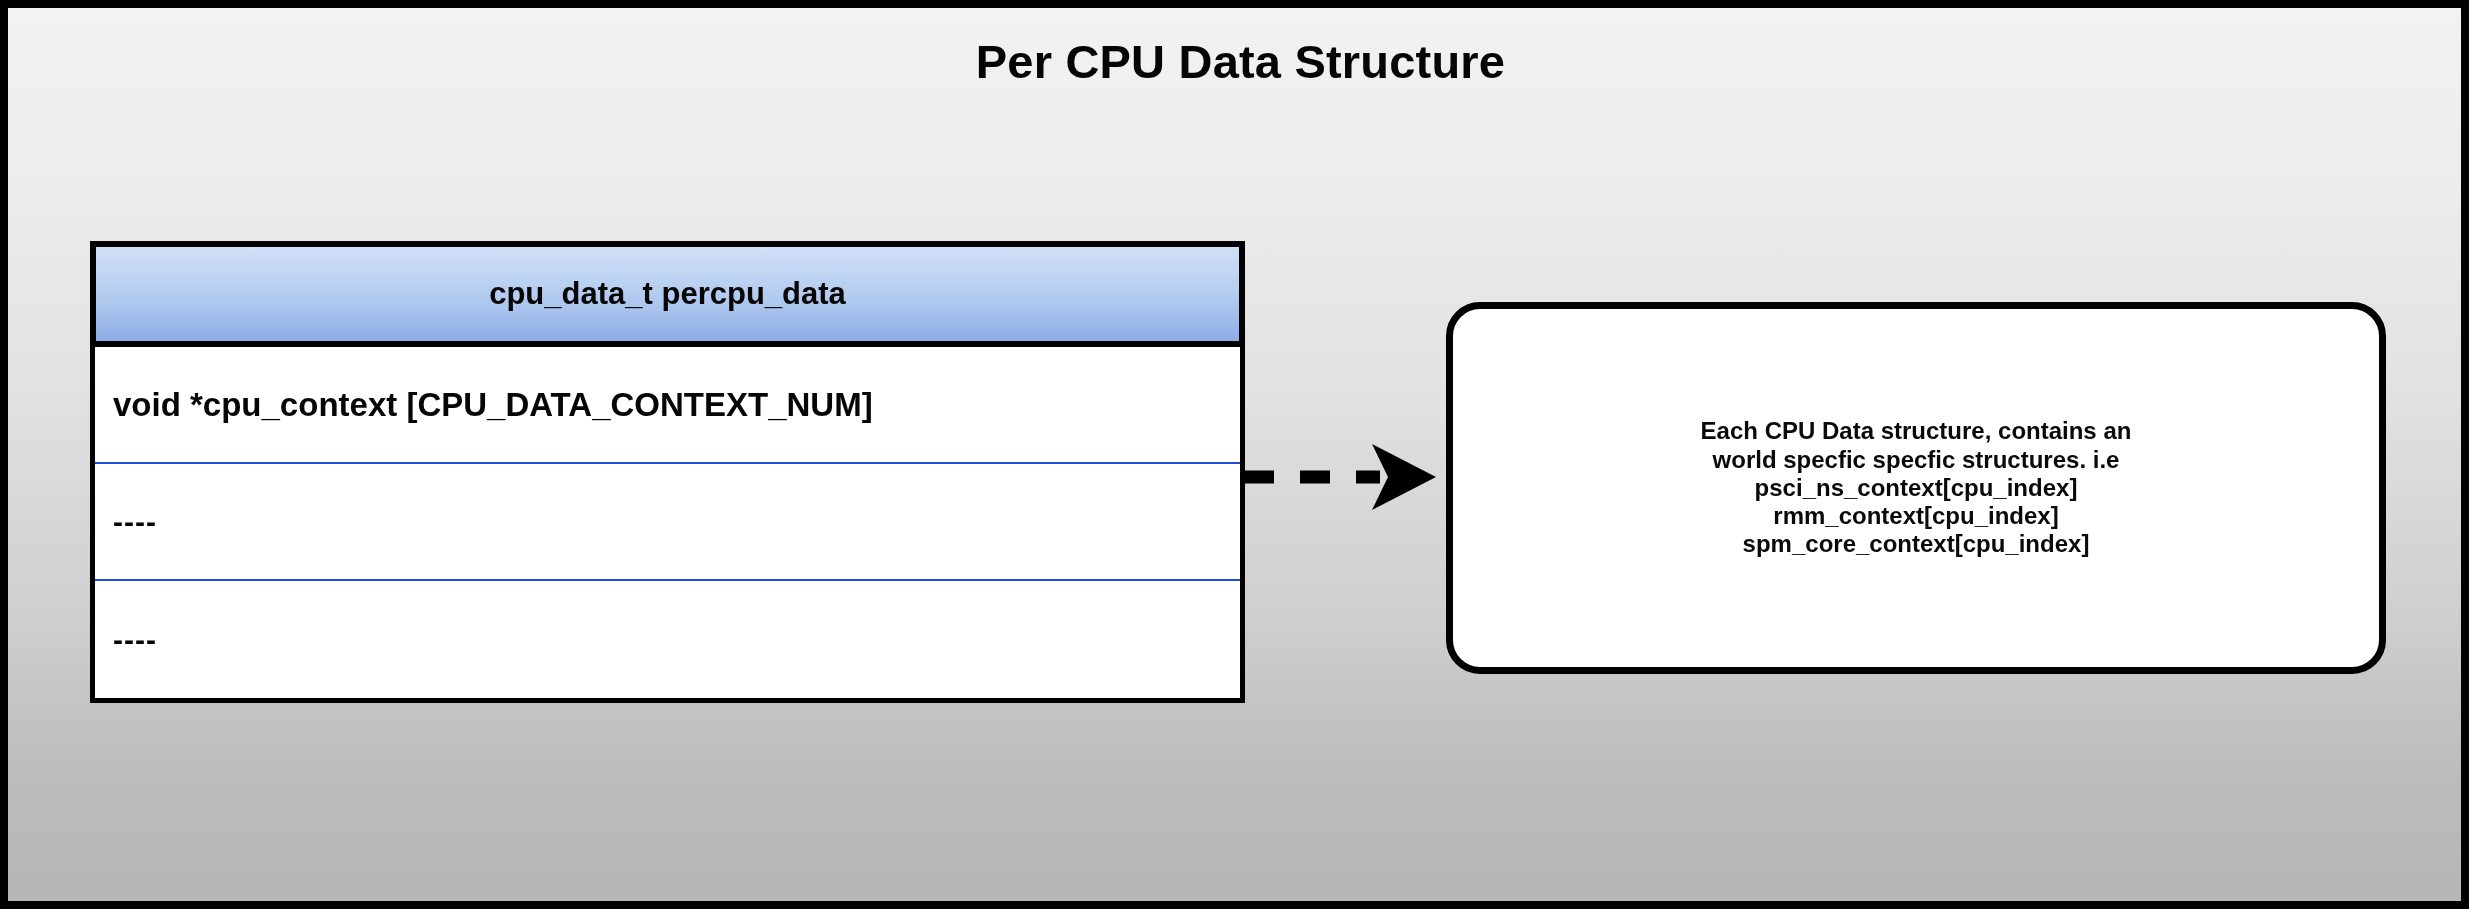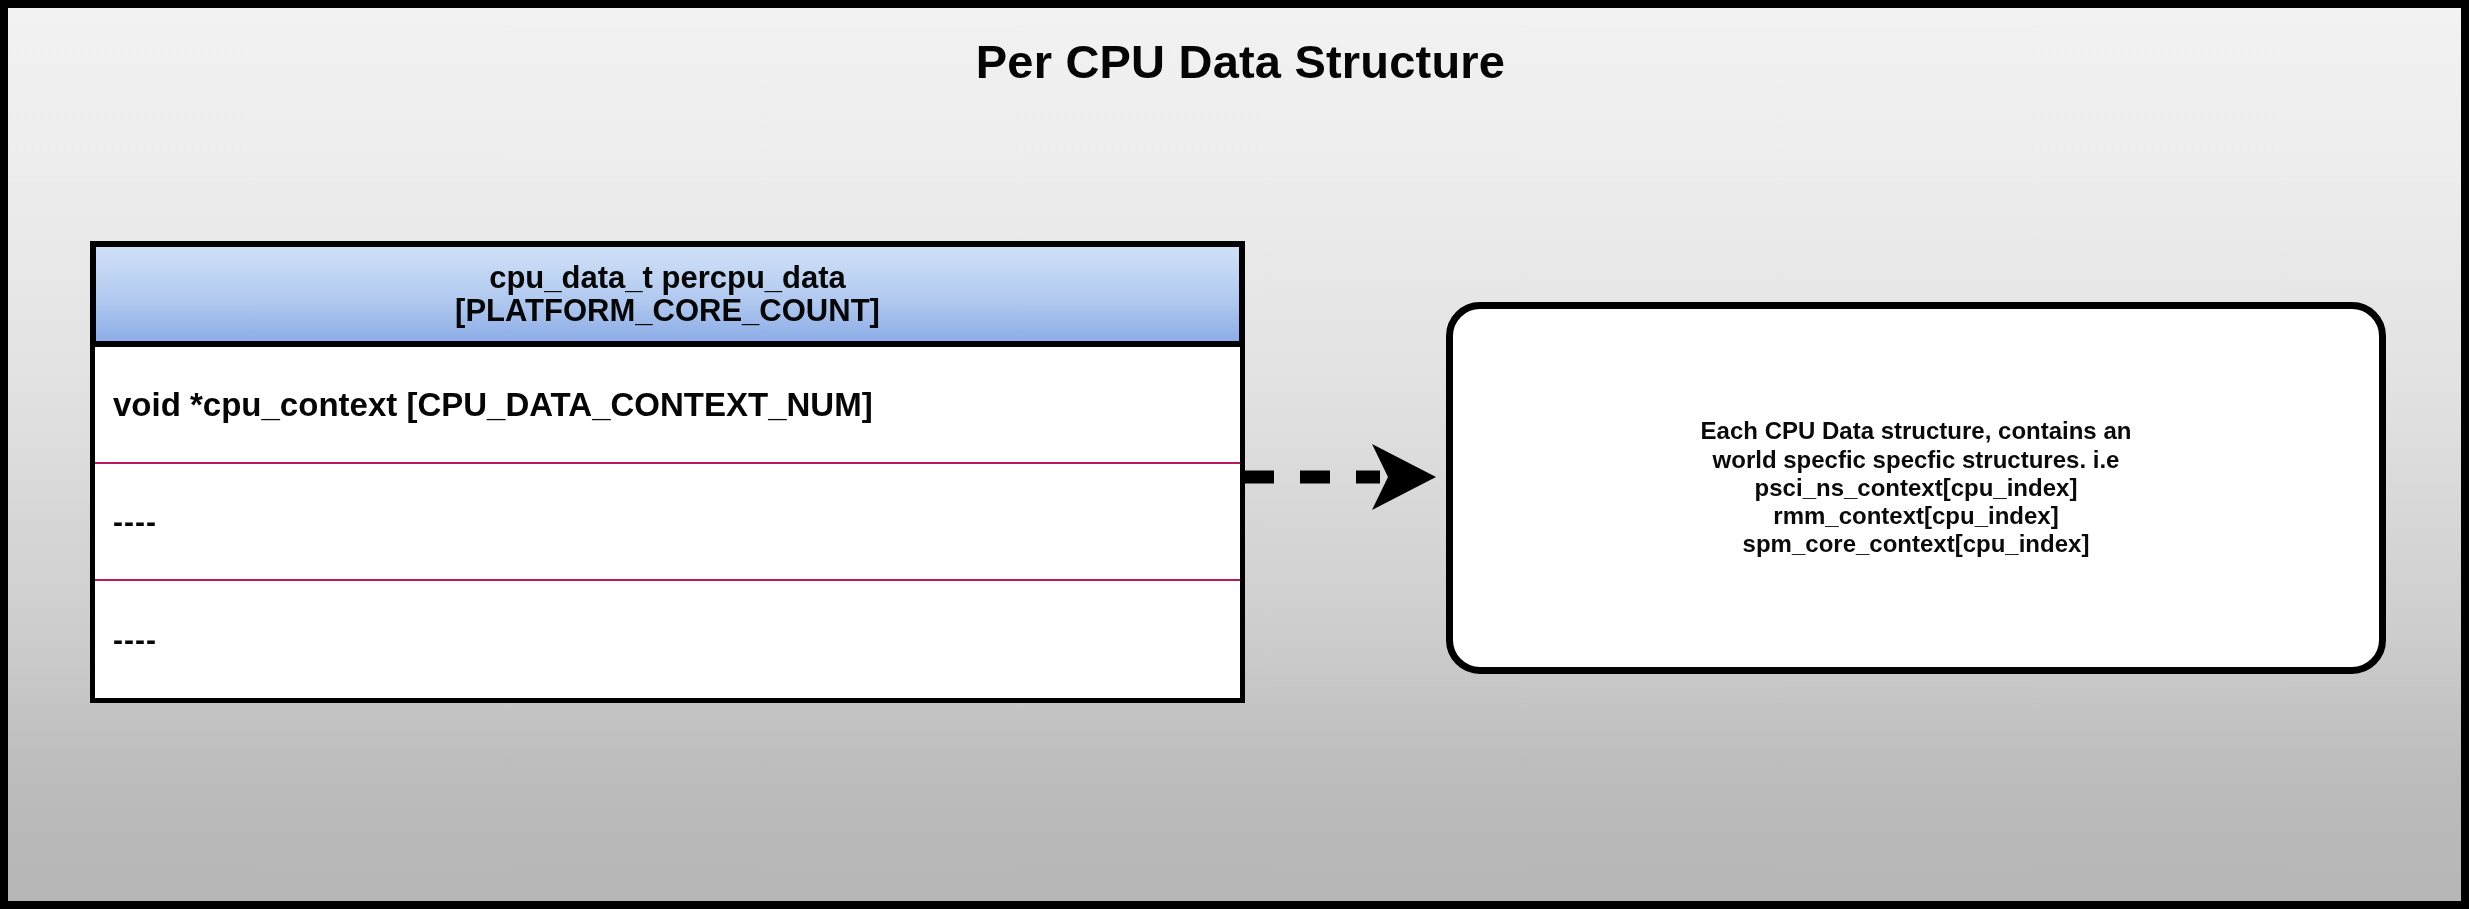--- a/index.html
+++ b/index.html
@@ -69,21 +69,21 @@
     border: 5px solid #000000;
     border-top: none;
     background: #ffffff;
   }
   .struct-row {
     box-sizing: border-box;
     height: 117px;
     display: flex;
     align-items: center;
     padding-left: 18px;
-    border-bottom: 2px solid #be185d;
+    border-bottom: 2px solid #1d4ed8;
     overflow: hidden;
   }
   .struct-row:last-child { border-bottom: none; }
 
   .row-text {
     font-size: 33px;
     font-weight: bold;
     color: #060606;
     white-space: nowrap;
   }
@@ -130,21 +130,20 @@
 <body>
 
 <div id="canvas">
 
   <div id="title">Per CPU Data Structure</div>
 
   <div id="struct-table">
 
     <div id="struct-header">
       <div class="hdr-line">cpu_data_t percpu_data</div>
-      <div class="hdr-line">[PLATFORM_CORE_COUNT]</div>
     </div>
 
     <div id="struct-body">
 
       <div class="struct-row">
         <span class="row-text">void *cpu_context [CPU_DATA_CONTEXT_NUM]</span>
       </div>
 
       <div class="struct-row">
         <span class="row-text dashes">----</span>

